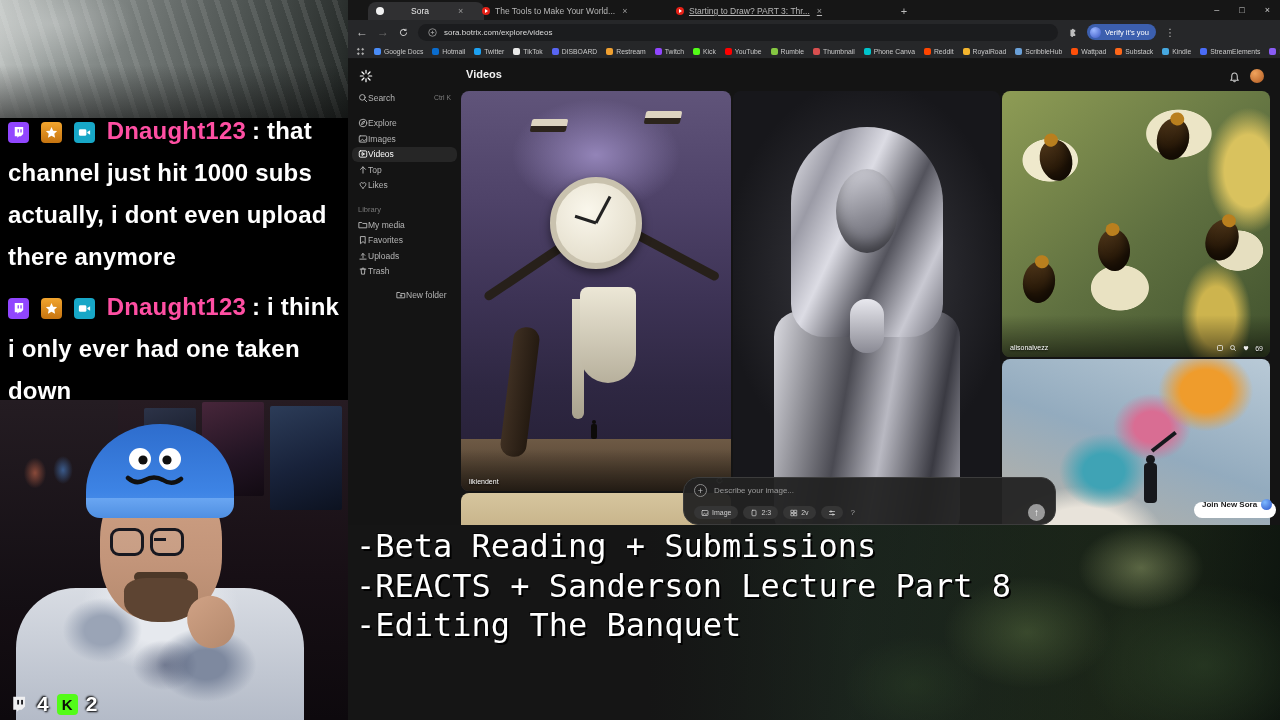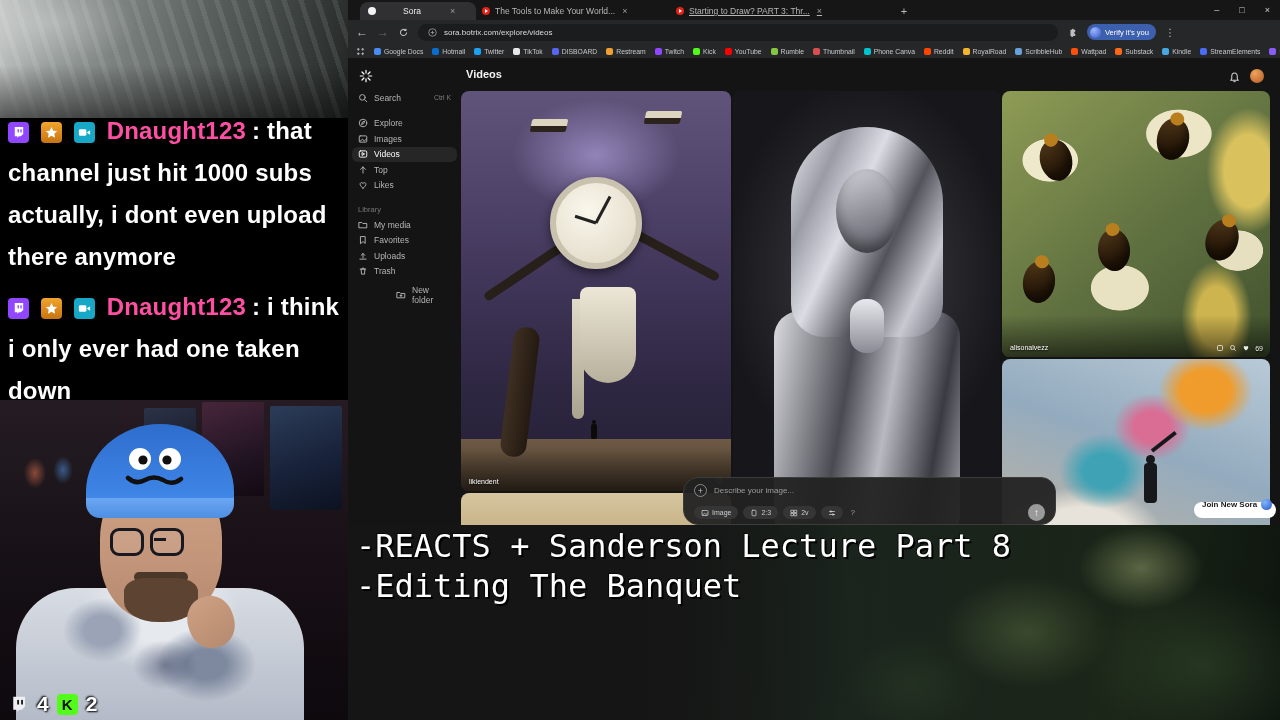--- a/index.html
+++ b/index.html
@@ -118,21 +118,21 @@
 
   
   #sora { position:absolute; left:0; top:60px; width:932px; height:660px; background:#141414; overflow:hidden; }
   #sora-logo { position:absolute; left:11px; top:9px; }
   #sora-bell { position:absolute; left:880px; top:11px; }
   #sora-avatar { position:absolute; left:902px; top:9px; width:14px; height:14px; border-radius:50%;
     background:radial-gradient(circle at 35% 30%, #f0a35c, #b05a22); }
   #sora-title { position:absolute; left:118px; top:8px; font-size:11px; font-weight:bold; color:#f2f2f2; }
 
   #sora-sidebar { position:absolute; left:0; top:30px; width:113px; }
-  .srow { display:flex; align-items:center; gap:6px; padding:3px 10px; font-size:8.5px; color:#b5b5b5; height:15.5px; }
+  .srow { display:flex; align-items:center; padding:3px 10px; font-size:8.5px; color:#b5b5b5; height:15.5px; }
   .srow.active { color:#fff; background:#262626; border-radius:6px; margin:0 4px; padding:3px 6px; }
   .srow .kbd { margin-left:auto; font-size:6.8px; color:#7d7d7d; }
   .srow.search { margin-bottom:10px; }
   .lib-label { padding:12px 10px 3px 10px; font-size:7.5px; color:#787878; }
   .newfolder { margin-top:8px;padding-left:48px; }
   .ic { width:10px; height:10px; flex:none; stroke:#b5b5b5; fill:none; stroke-width:1.5;
     stroke-linecap:round; stroke-linejoin:round; }
   .srow.active .ic { stroke:#fff; }
 
   .card { position:absolute; border-radius:8px; overflow:hidden; background:#222; }
@@ -341,21 +341,21 @@
         </svg>
       <span class="pc-count">4</span>
       <span class="kick-ic">K</span>
       <span class="pc-count">2</span>
     </div>
   </div>
 
   <div id="browser">
 
     <div id="tabstrip">
-      <div class="tab active" style="left:12px; width:116px;gap:27px;">
+      <div class="tab active" style="left:20px; width:116px;gap:27px;">
         <span class="fv fv-sora"></span>
         <span>Sora</span>
         <span class="tab-close">×</span>
       </div>
       <div class="tab" style="left:126px; width:204px;">
         <span class="fv fv-yt"></span>
         <span>The Tools to Make Your World...</span>
         <span class="tab-close">×</span>
       </div>
       <div class="tab" style="left:320px; width:204px;text-decoration:underline;">
@@ -664,18 +664,19 @@
           <span class="pb-help">?</span>
           <span class="pb-send">↑</span>
         </div>
       </div>
     </div>
   </div>
 
   <div id="topic-overlay">
     <div class="battle"></div>
     <div id="topic-lines">
+      <div>-Beta Reading + Submissions</div>
       <div>-REACTS + Sanderson Lecture Part 8</div>
       <div>-Editing The Banquet</div>
     </div>
   </div>
 
 </div>
 
 </body></html>

